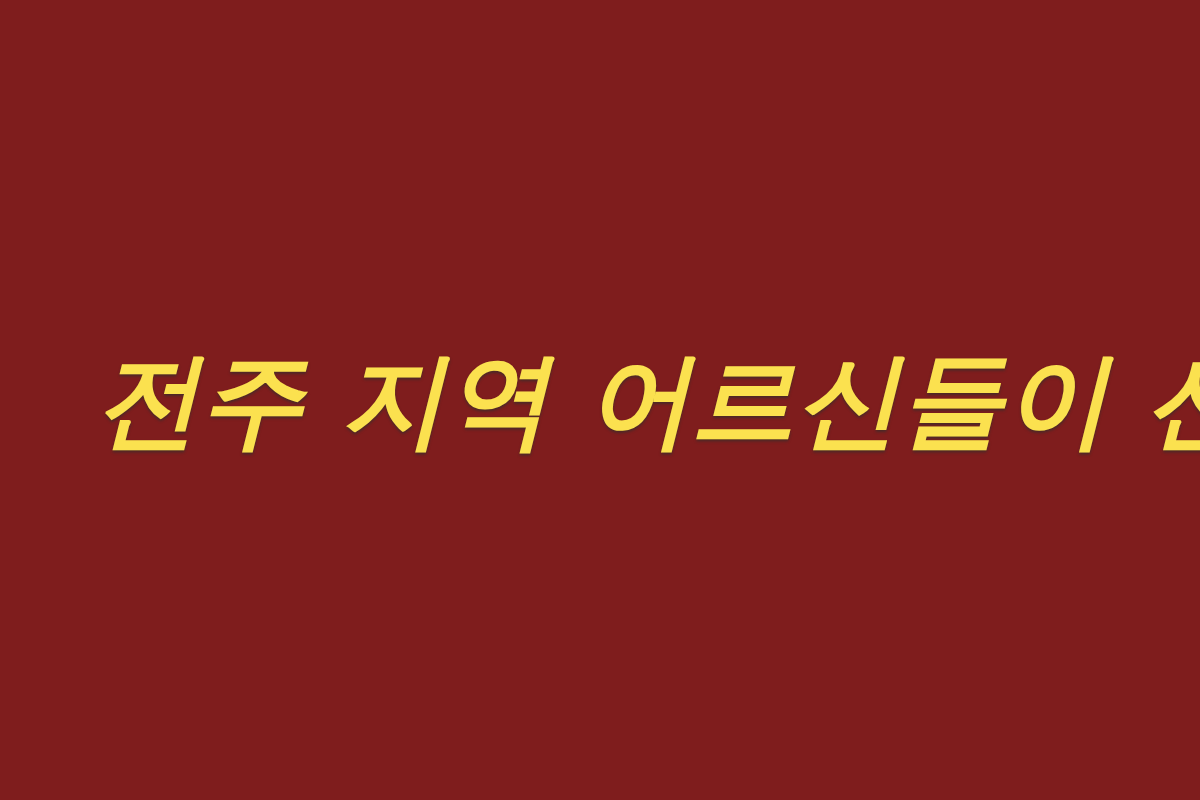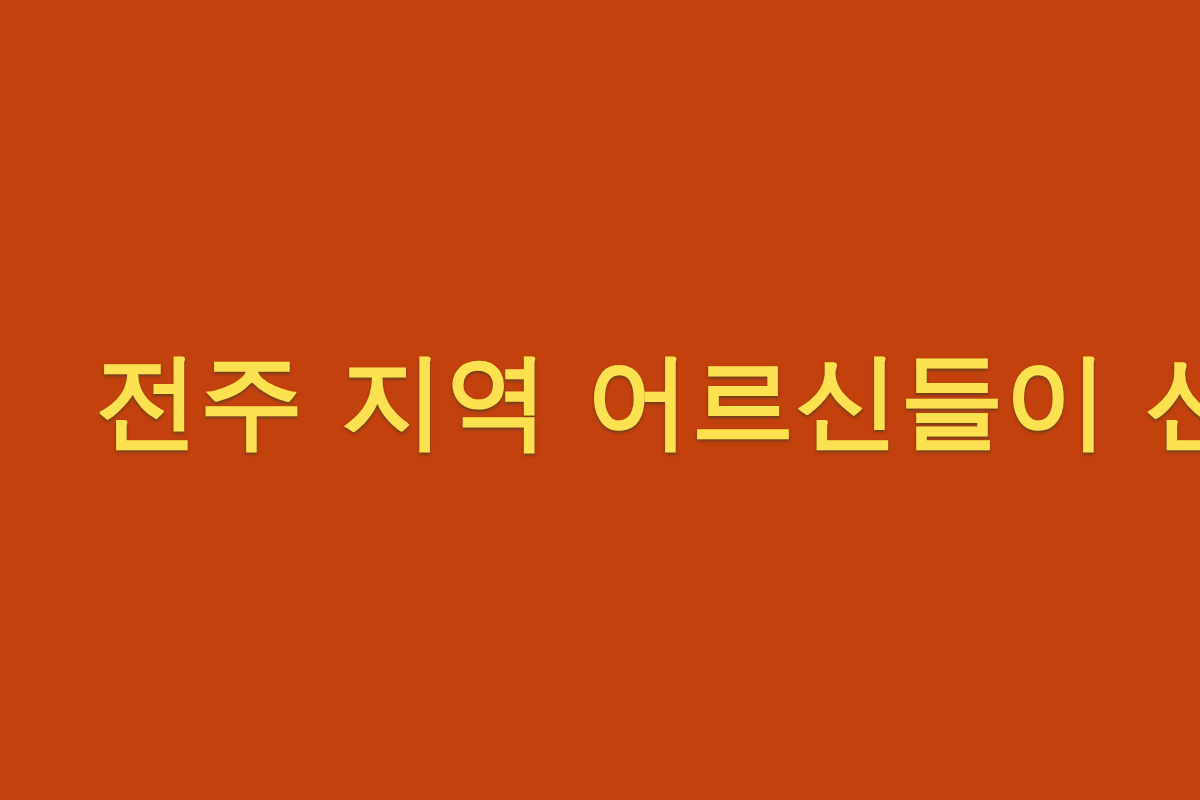--- a/index.html
+++ b/index.html
@@ -51,21 +51,21 @@
   }
 
   
   .headline-line.fill {
     letter-spacing: 0.5px;
   }
 </style>
 </head>
 <body>
 
-<div id="banner" style="background: #c2410c;">
+<div id="banner" style="background: #7f1d1d; font-style: italic;">
 
   <h1 id="headline" style="color: rgb(251, 225, 79);">
 
     <span class="headline-line fill">전주 지역 어르신들이 선</span>
 
 
 
   </h1>
 
 </div>

